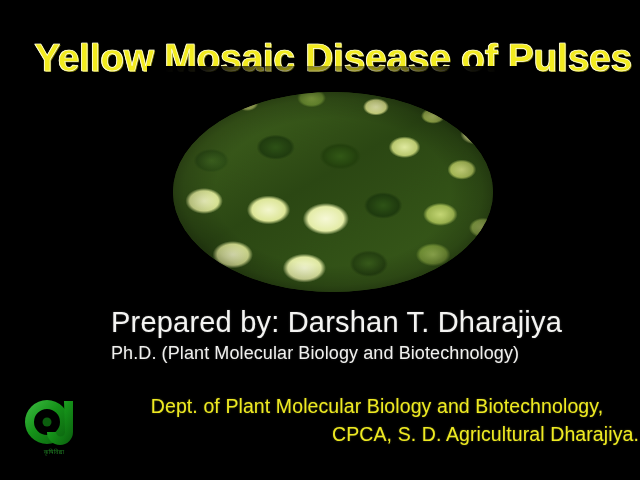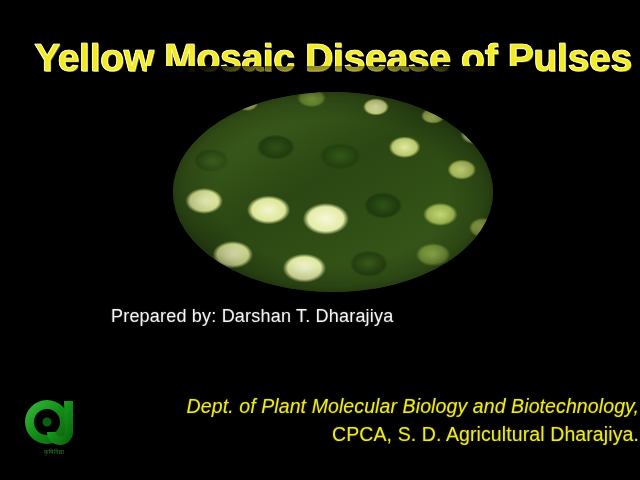--- a/index.html
+++ b/index.html
@@ -110,21 +110,21 @@
   }
 
   
   .prepared {
     position:absolute;
     left:98px; top:306px;
     width:500px;
   }
   .prepared-line {
     color:#f4f4f2;
-    font-size:18px;
+    font-size:29px;
     font-weight:normal;
     letter-spacing:0.2px;
     white-space:nowrap;
     text-shadow:0 0 2px rgba(255,255,255,0.25);
   }
   .prepared-sub {
     color:#f0f0ee;
     font-size:18px;
     letter-spacing:0.1px;
     margin-top:4px;
@@ -136,21 +136,21 @@
   .dept {
     position:absolute;
     left:60px; top:392px;
     width:566px;
     color:#eeea22;
     font-size:19.5px;
     line-height:1.45;
     letter-spacing:0.1px;
     text-shadow:0 0 2px rgba(240,236,60,0.35);
   }
-  .dept-l1 { text-align:right; padding-left:42px; white-space:nowrap;font-style:italic; }
+  .dept-l1 { text-align:center; padding-left:42px; white-space:nowrap; }
   .dept-l2 { text-align:right; white-space:nowrap; }
 
   
   .logo {
     position:absolute;
     left:4px; top:392px;
     width:74px; height:78px;
   }
   .logo svg { display:block; width:74px; height:78px; }
   .logo-script {
@@ -175,20 +175,21 @@
   <div class="photo-wrap">
     <div class="photo">
       <div class="leafbed"></div>
       <div class="vignette"></div>
     </div>
     <div class="feather"></div>
   </div>
 
   <div class="prepared">
     <div class="prepared-line">Prepared by: Darshan T. Dharajiya</div>
+    <div class="prepared-sub">Ph.D. (Plant Molecular Biology and Biotechnology)</div>
   </div>
 
   <div class="dept">
     <div class="dept-l1">Dept. of Plant Molecular Biology and Biotechnology,</div>
     <div class="dept-l2">CPCA, S. D. Agricultural Dharajiya.</div>
   </div>
 
   <div class="logo">
     <svg viewBox="0 0 74 78">
       <defs>

